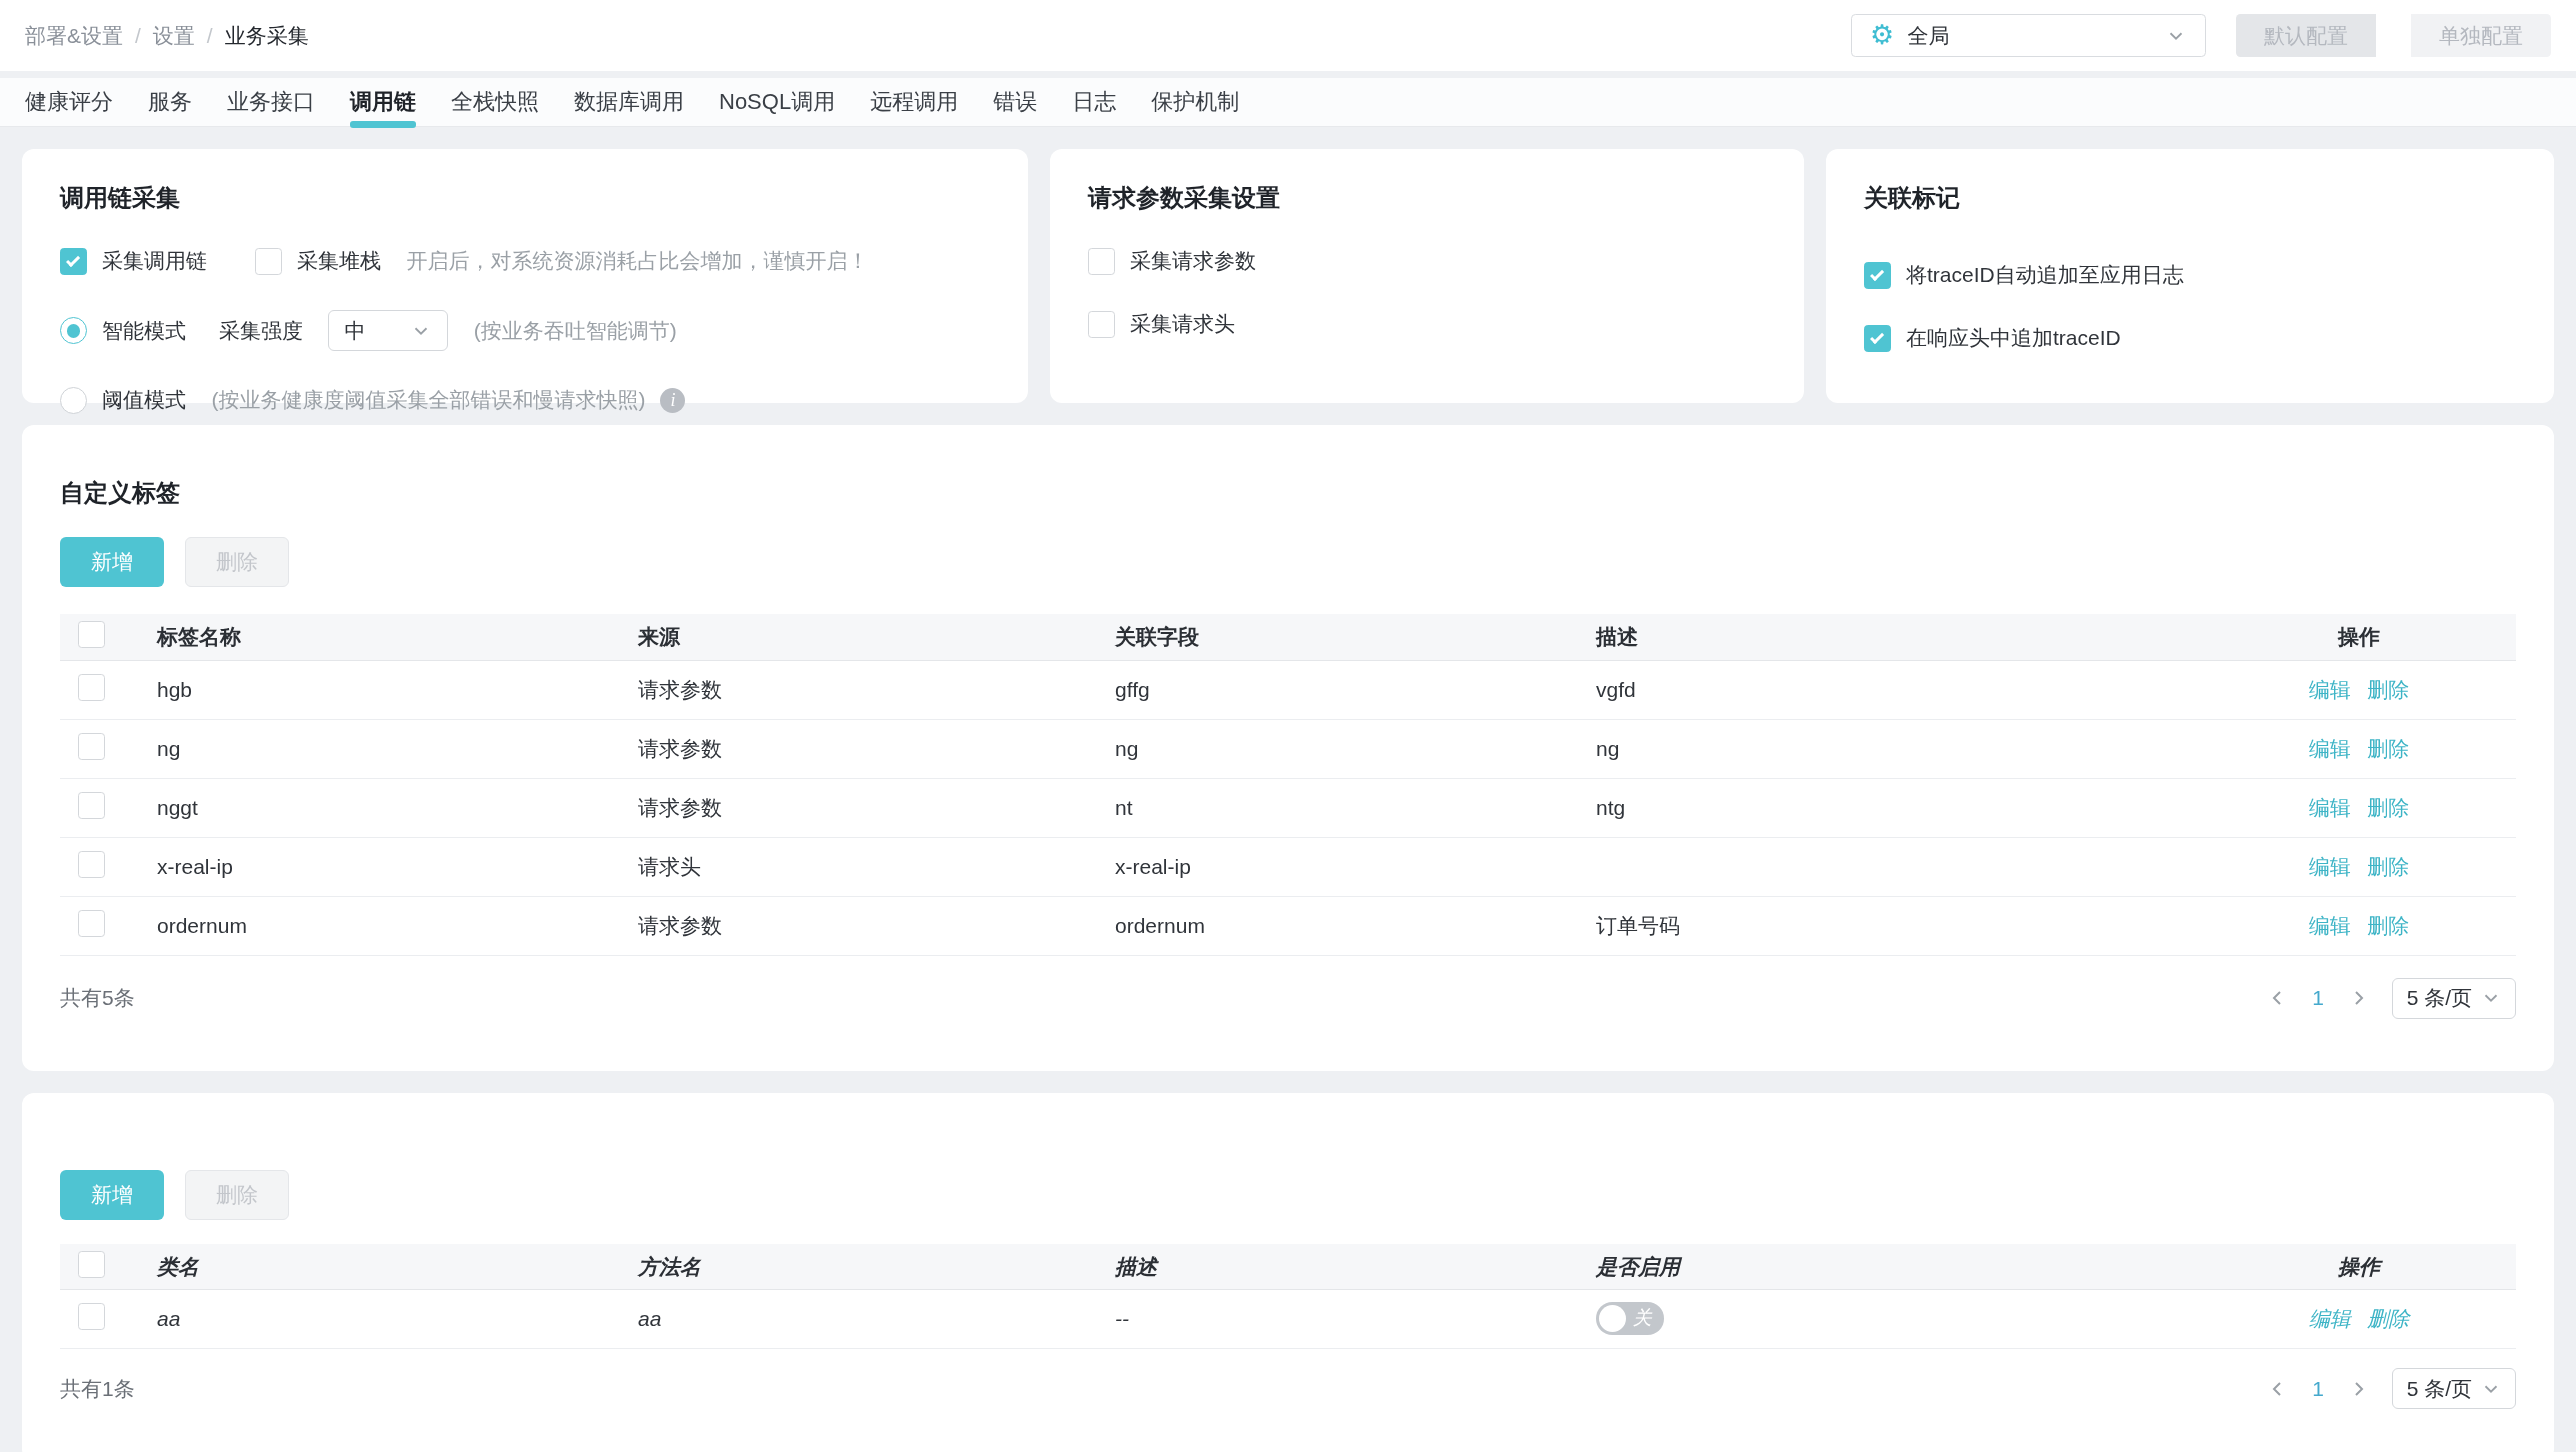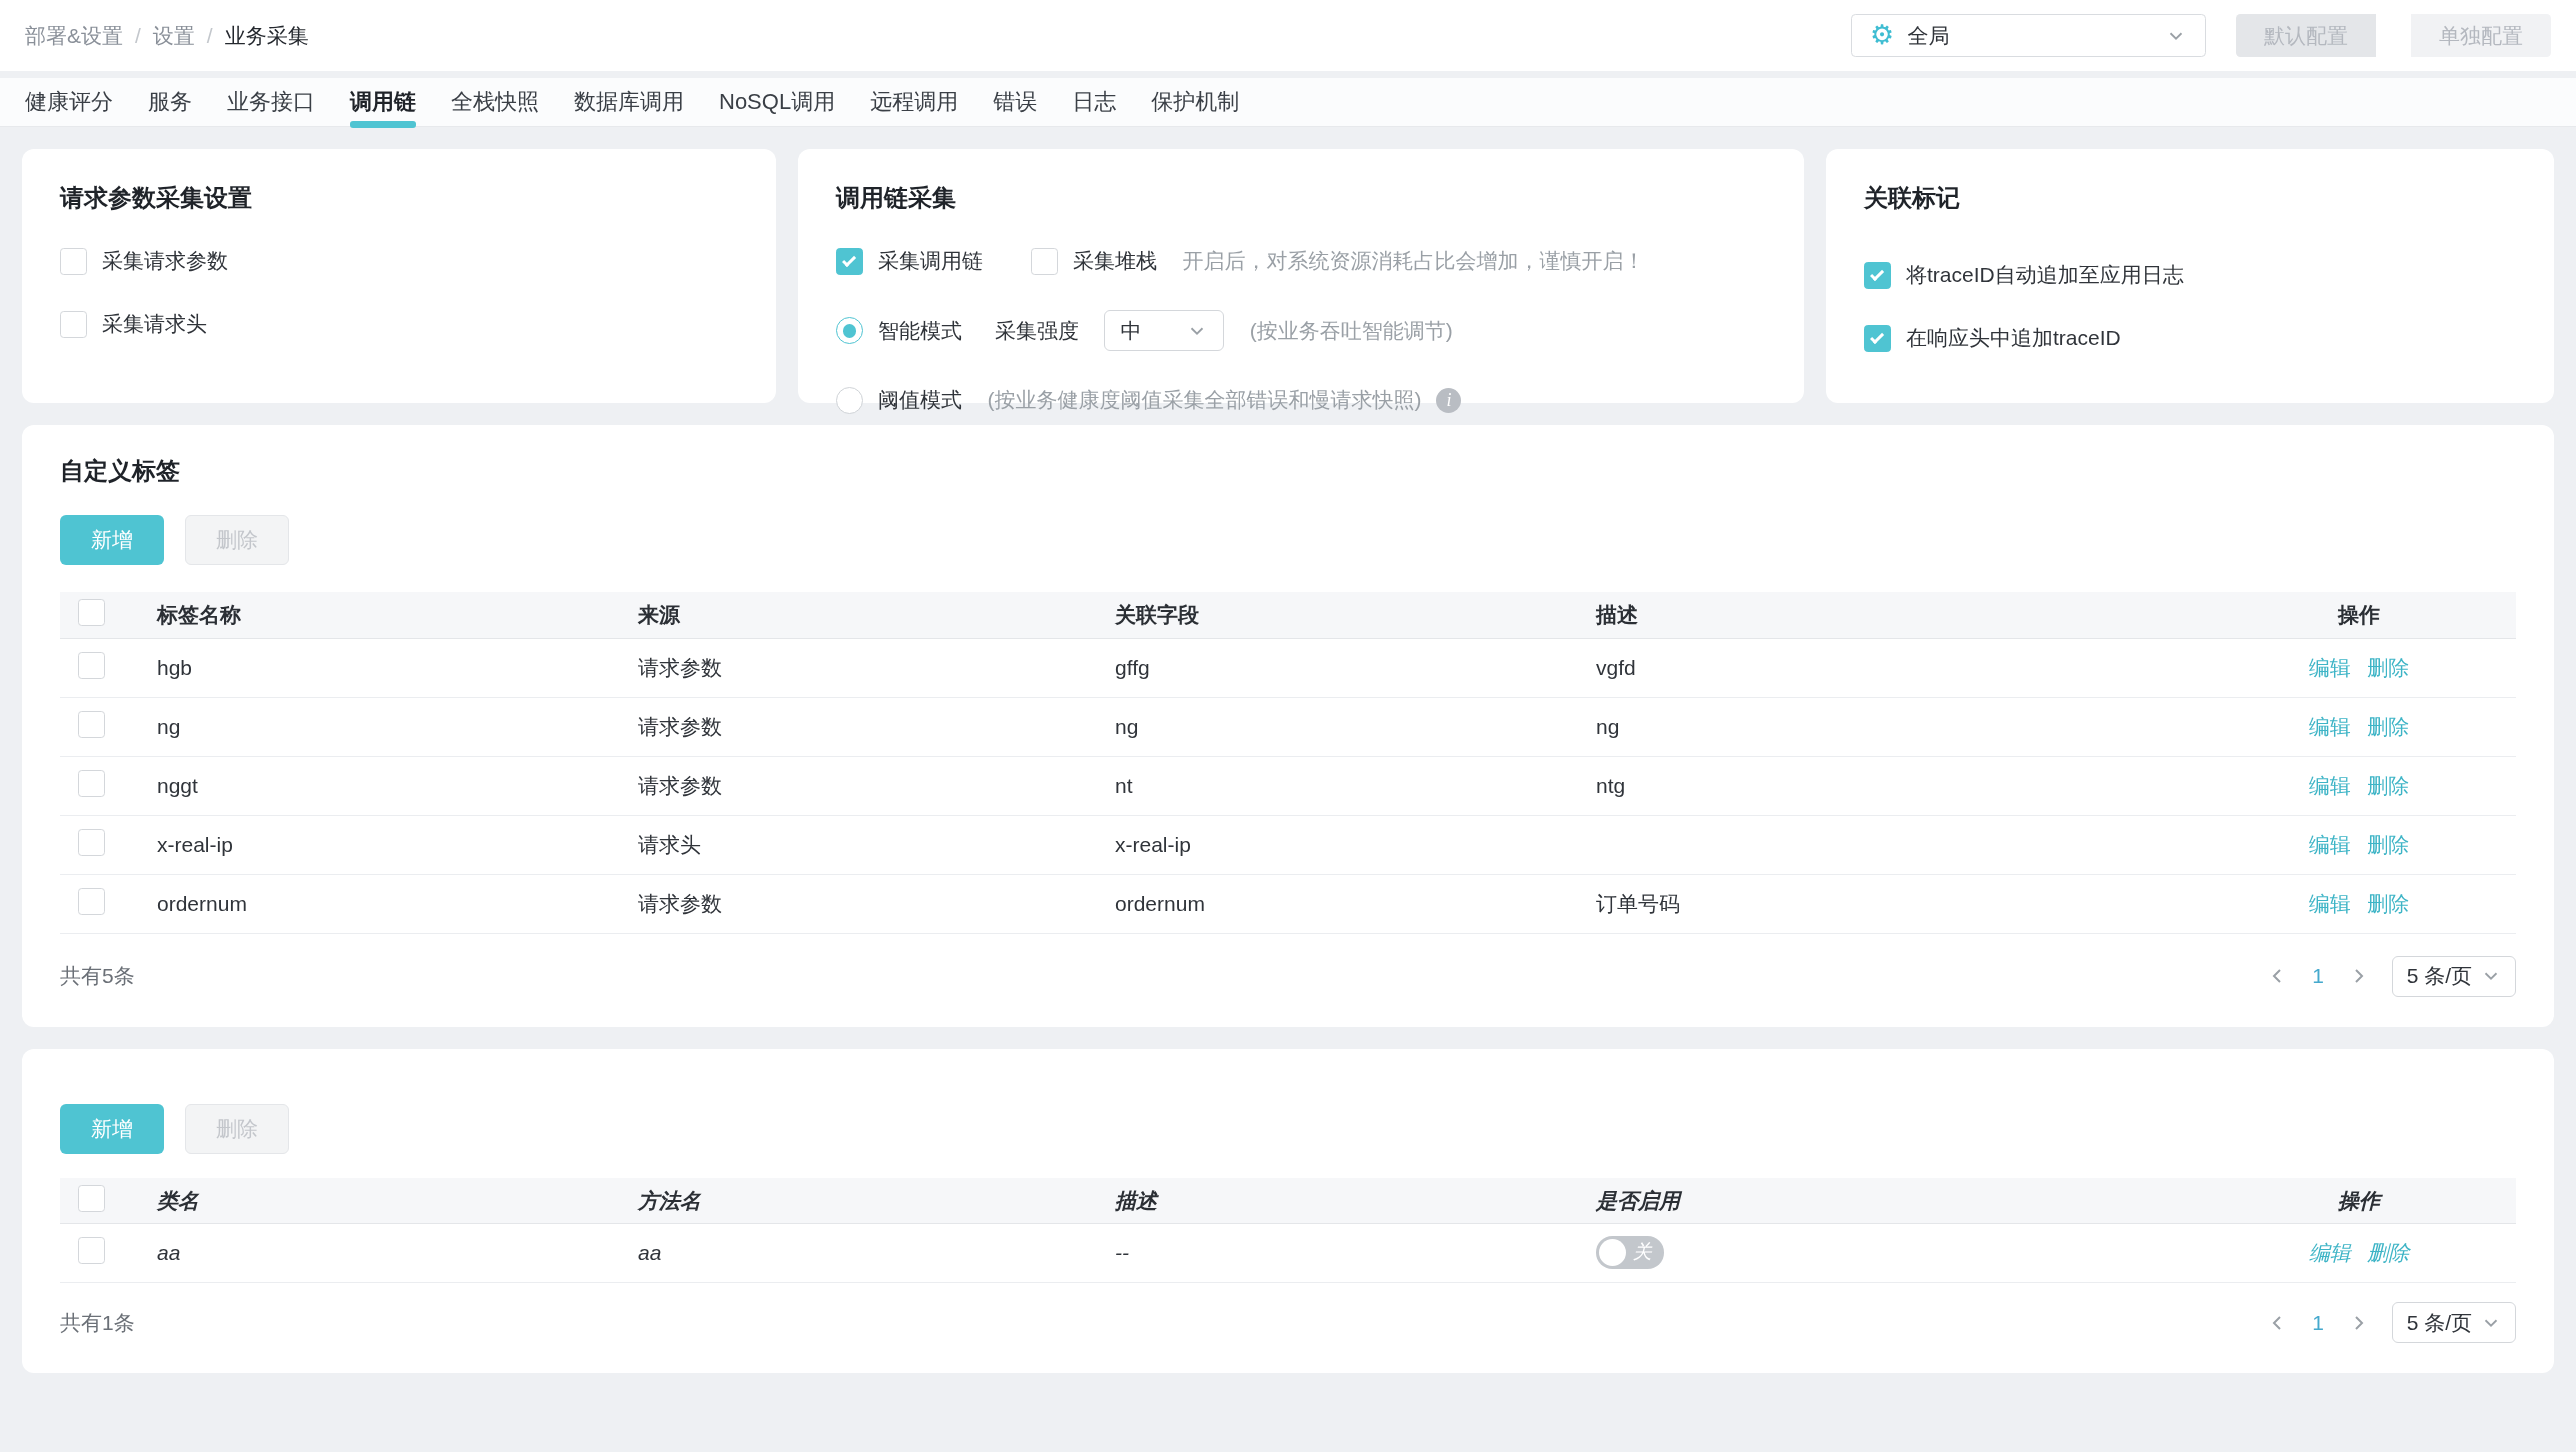--- a/index.html
+++ b/index.html
@@ -78,21 +78,21 @@
     display:inline-flex; align-items:center; padding:0 15px; gap:7.4px; background:#fff;
     margin:0 10.4px; cursor:pointer;
   }
   .mini-select .val { flex:1; }
   .info {
     width:25px; height:25px; border-radius:50%; background:#b9bdc3; color:#fff;
     display:inline-flex; align-items:center; justify-content:center;
     font-size:18px; font-style:italic; font-family:"Liberation Serif",serif; cursor:pointer;
   }
   
-  .panel { background:#fff; border-radius:12px; padding:30px 38px; margin-top:22px; }
+  .panel { background:#fff; border-radius:12px; padding:52px 38px; margin-top:22px; }
   .btn-row { display:flex; gap:21px; margin-top:28px; }
   .btn {
     min-width:104px; height:50px; border-radius:6px; border:none;
     font-size:21px; display:flex; align-items:center; justify-content:center;
     padding:0 25px; cursor:pointer; font-family:inherit;
   }
   .btn.primary { background:#4fc4d2; color:#fff; }
   .btn.disabled { background:#f3f4f5; color:#c3c6cb; border:0.7px solid #e4e6e9; cursor:default; }
   table { border-collapse:collapse; width:100%; margin-top:27px; table-layout:fixed; }
   thead th {
@@ -171,32 +171,20 @@
     <div class="mtab">NoSQL调用</div>
     <div class="mtab">远程调用</div>
     <div class="mtab">错误</div>
     <div class="mtab">日志</div>
     <div class="mtab">保护机制</div>
   </div>
 
 <div class="content">
 
   <div class="cards-row">
-    <div class="card card2">
-      <div class="card-title">请求参数采集设置</div>
-      <div class="form-row" style="margin-top:33px;">
-        <span class="cb"></span>
-        <span class="lbl">采集请求参数</span>
-      </div>
-      <div class="form-row">
-        <span class="cb"></span>
-        <span class="lbl">采集请求头</span>
-      </div>
-    </div>
-
     <div class="card card1">
       <div class="card-title">调用链采集</div>
       <div class="form-row" style="margin-top:33px;">
         <span class="cb checked">
             <span class="tick"></span>
           </span>
         <span class="lbl">采集调用链</span>
         <span class="cb" style="margin-left:33px;"></span>
         <span class="lbl">采集堆栈</span>
         <span class="hint" style="margin-left:10.4px;">开启后，对系统资源消耗占比会增加，谨慎开启！</span>
@@ -213,20 +201,32 @@
               <polyline points="6,9 12,15 18,9" fill="none" stroke="currentColor" stroke-width="2"></polyline>
             </svg>
         </span>
         <span class="hint">(按业务吞吐智能调节)</span>
       </div>
       <div class="form-row">
         <span class="radio"></span>
         <span class="lbl">阈值模式</span>
         <span class="hint" style="margin-left:10.4px;">(按业务健康度阈值采集全部错误和慢请求快照)</span>
         <span class="info">i</span>
+      </div>
+    </div>
+
+    <div class="card card2">
+      <div class="card-title">请求参数采集设置</div>
+      <div class="form-row" style="margin-top:33px;">
+        <span class="cb"></span>
+        <span class="lbl">采集请求参数</span>
+      </div>
+      <div class="form-row">
+        <span class="cb"></span>
+        <span class="lbl">采集请求头</span>
       </div>
     </div>
 
     <div class="card card3">
       <div class="card-title">关联标记</div>
       <div class="form-row" style="margin-top:47px;">
         <span class="cb checked">
             <span class="tick"></span>
           </span>
         <span class="lbl">将traceID自动追加至应用日志</span>

